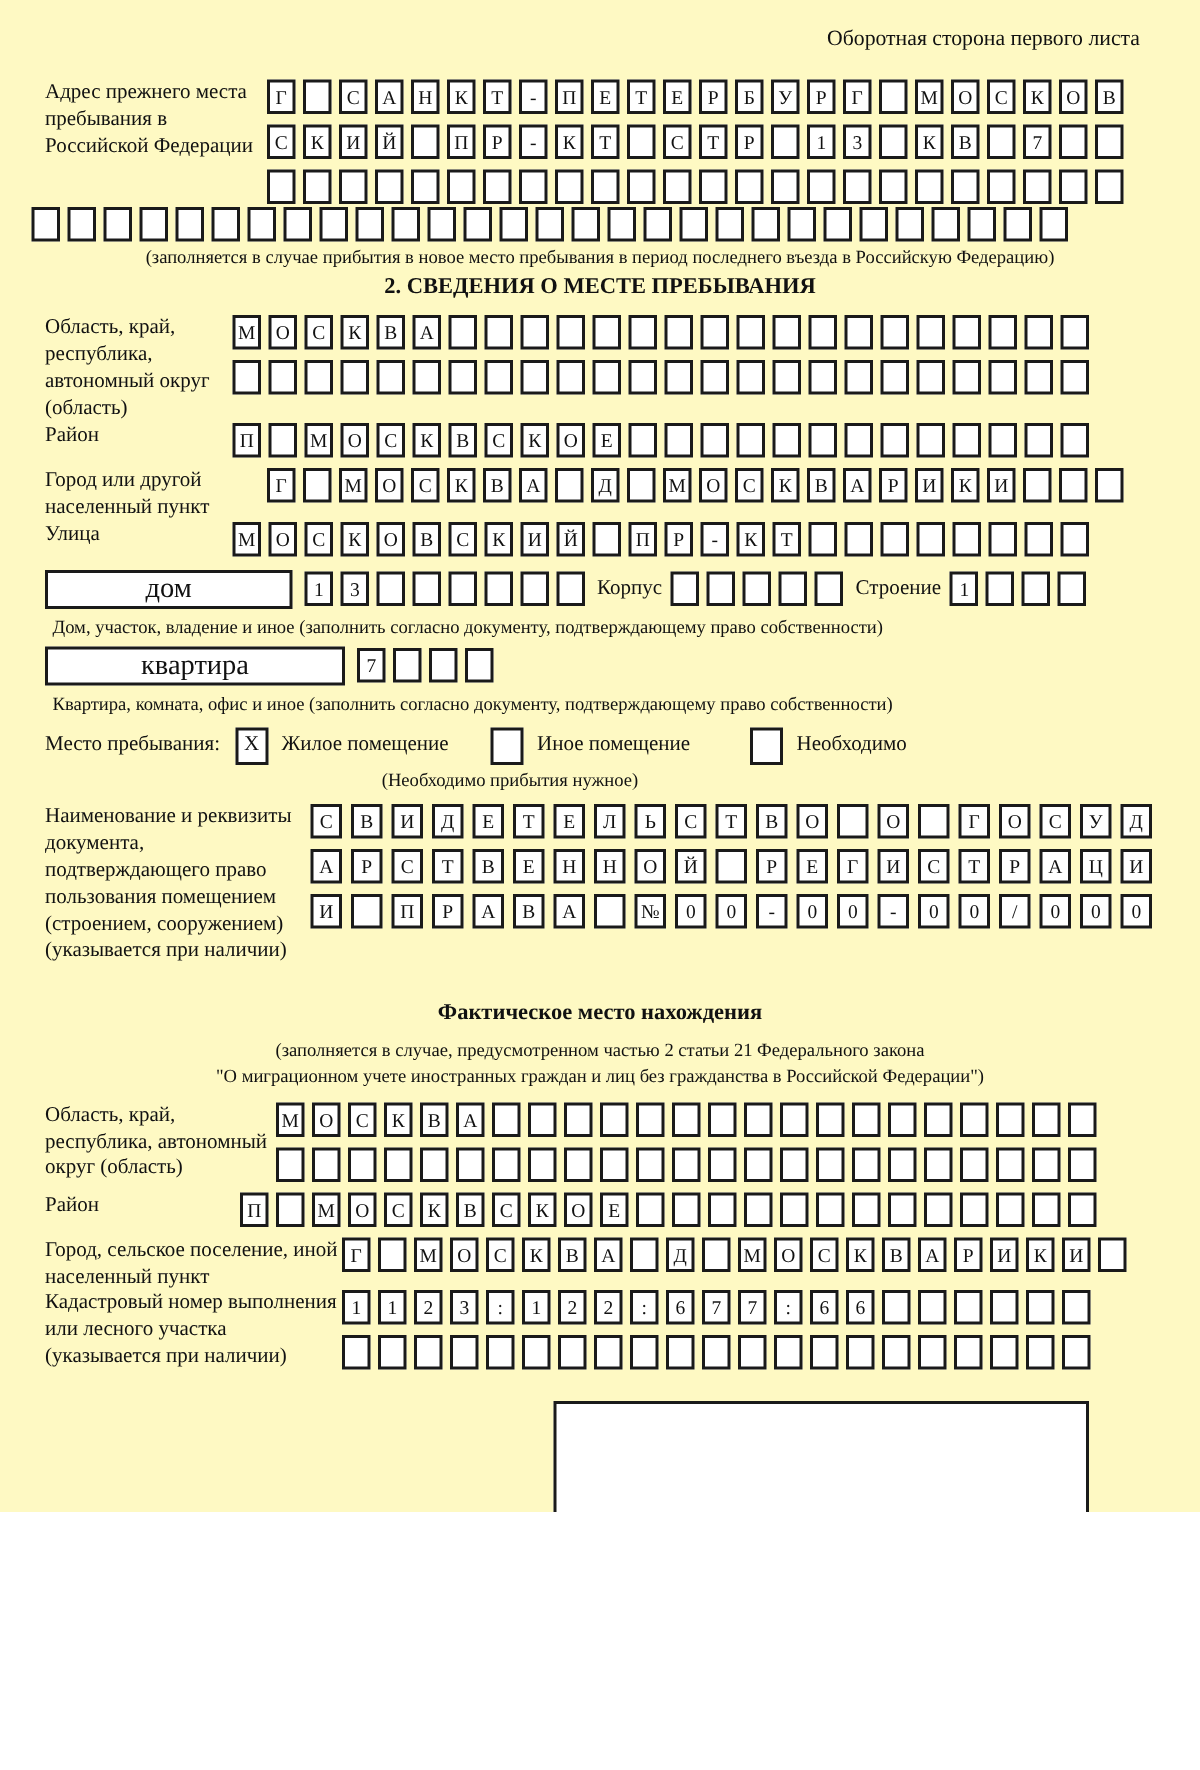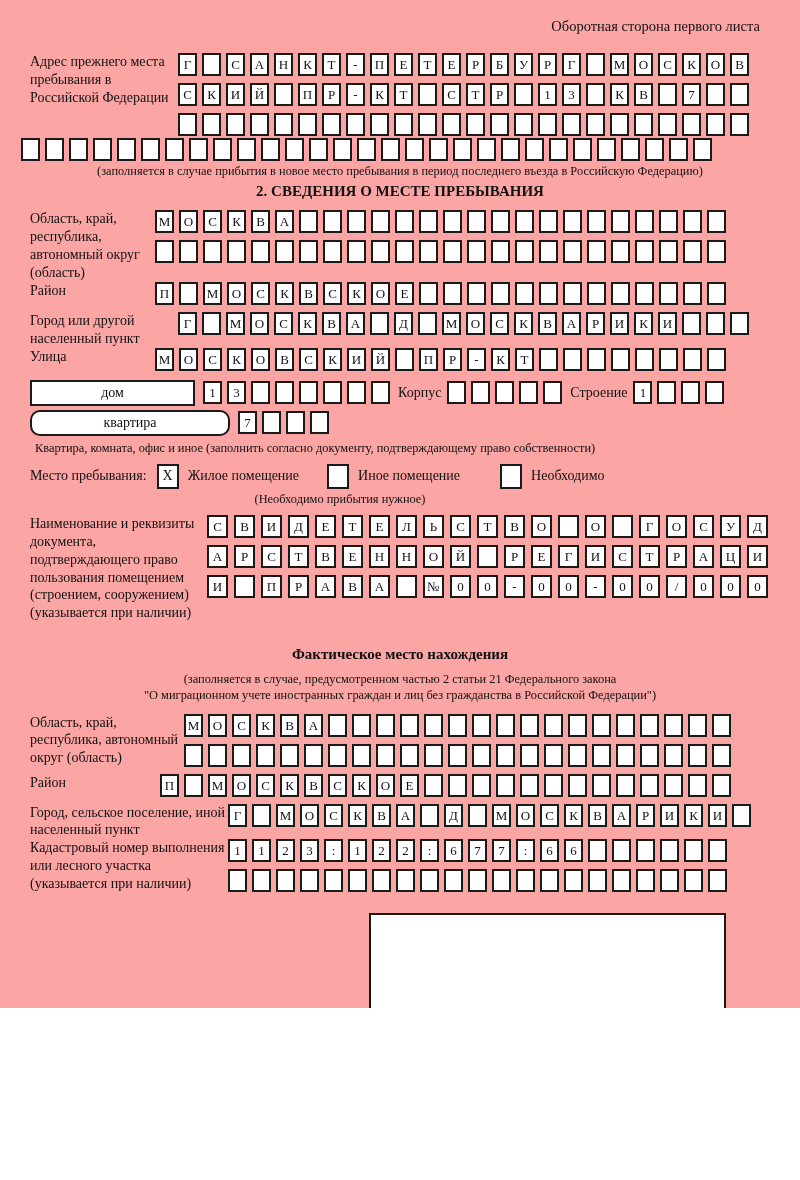--- a/index.html
+++ b/index.html
@@ -1,39 +1,39 @@
 <!DOCTYPE html>
 <html><head>
 <meta charset="utf-8">
 <style>
   html,body{margin:0;padding:0;background:#fff;}
   .page{
     width:800px;height:1008px;box-sizing:border-box;
     padding:8px 30px 0 30px;
     font-family:"Liberation Serif","DejaVu Serif",serif;
-    color:#111;background:#fca5a5;overflow:hidden;
+    color:#111;background:#fef9c3;overflow:hidden;
   }
   .header-note{text-align:right;font-size:14.5px;margin:10px 10px 18px 0;}
   .frow{display:flex;align-items:flex-start;}
   .flabel{font-size:14px;line-height:1.28;flex:none;}
   .rows{display:flex;flex-direction:column;}
   .cells{display:flex;gap:5px;margin-bottom:7px;}
   .cell{
     flex:none;width:19px;height:23px;box-sizing:border-box;
     border:2px solid #1a1a1a;display:flex;align-items:center;justify-content:center;
     font-size:13px;line-height:1;background:#fff;
   }
   .cells.widegap{gap:6px;}
   .cells.widegap .cell{width:21px;}
   .note{font-size:12.4px;line-height:1.3;}
   .note-center{text-align:center;}
   .sec-title{text-align:center;font-weight:bold;font-size:15px;margin:4px 0 10px 0;}
   .named-box{
     flex:none;box-sizing:border-box;border:2px solid #1a1a1a;height:26px;
-    display:flex;align-items:center;justify-content:center;font-size:14px;background:#fff;
+    display:flex;align-items:center;justify-content:center;font-size:19px;background:#fff;
   }
   .inline-lbl{font-size:14px;margin:3px 6px 0 8px;flex:none;}
   .chk{
     flex:none;width:22px;height:25px;box-sizing:border-box;border:2px solid #1a1a1a;
     display:flex;align-items:center;justify-content:center;font-size:14px;background:#fff;
   }
   .mesto-row{display:flex;align-items:center;margin:8px 0 2px 0;}
   .mesto-row .opt-lbl{font-size:14px;margin:0 0 0 9px;}
   .mesto-row .sp{flex:none;}
   .stamp-wrap{width:445px;margin:14px 0 0 auto;}
@@ -335,23 +335,24 @@
         <div class="cell"></div>
       </div>
     <div class="inline-lbl" style="margin-top:0;">Строение</div>
     <div class="cells" style="margin-bottom:0;">
         <div class="cell">1</div>
         <div class="cell"></div>
         <div class="cell"></div>
         <div class="cell"></div>
       </div>
   </div>
+  <div class="note" style="padding-left:5px;margin-bottom:5px;">Дом, участок, владение и иное (заполнить согласно документу, подтверждающему право собственности)</div>
 
   <div class="frow" style="align-items:center;margin:2px 0 4px 0;">
-    <div class="named-box" style="width:200px;margin-right:8px;border-radius:10px;">квартира</div>
+    <div class="named-box" style="width:200px;margin-right:8px;">квартира</div>
     <div class="cells" style="margin-bottom:0;">
         <div class="cell">7</div>
         <div class="cell"></div>
         <div class="cell"></div>
         <div class="cell"></div>
       </div>
   </div>
   <div class="note" style="padding-left:5px;margin-bottom:4px;">Квартира, комната, офис и иное (заполнить согласно документу, подтверждающему право собственности)</div>
 
   <div class="mesto-row">

